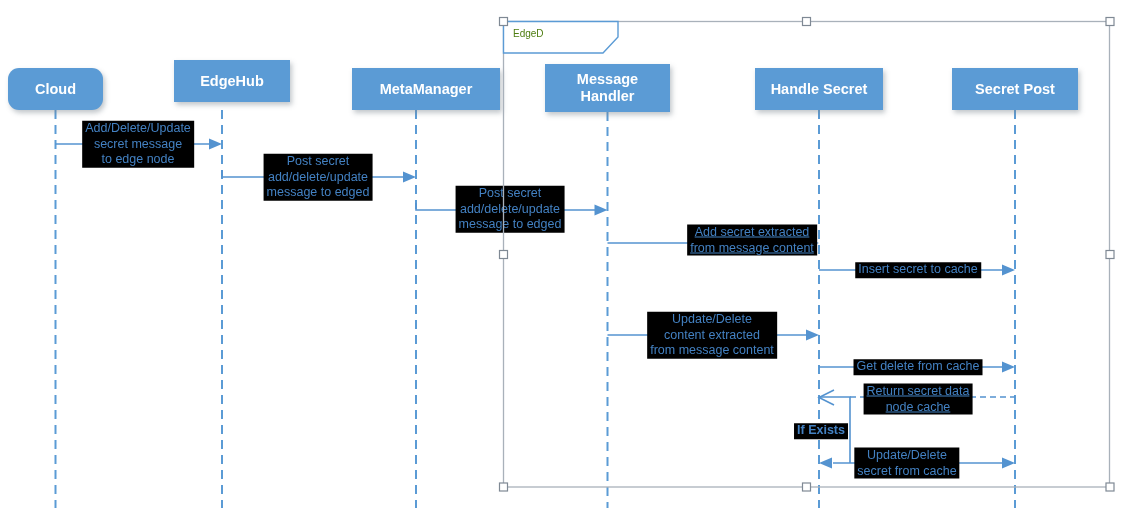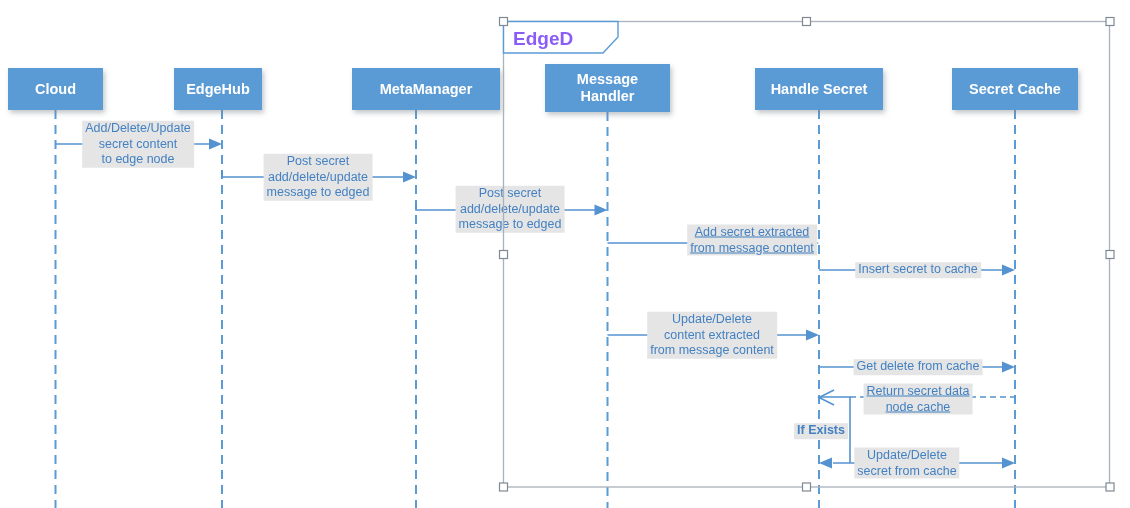--- a/index.html
+++ b/index.html
@@ -16,24 +16,24 @@
     text-align:center;line-height:17px;
     box-shadow:2px 3px 5px rgba(120,130,140,.45);
     z-index:2;
   }
   .pbox .wrap{display:block;}
   .pbox.narrow .wrap{max-width:78px;}
   
   .mlabel{
     position:absolute;transform:translate(-50%,-50%);
     color:#4381c2;font-size:12.5px;line-height:15.5px;text-align:center;
-    background:#e5e5e5;padding:0 3px;white-space:nowrap;z-index:4;
+    background:#000000;padding:0 3px;white-space:nowrap;z-index:4;
   }
   .frame-label{
-    position:absolute;color:#8b5cf6;font-weight:bold;font-size:19px;
+    position:absolute;color:#4d7c0f;font-weight:normal;font-size:10px;
     z-index:7;white-space:nowrap;
   }
   .z1{z-index:1;} .z3{z-index:5;} 
 </style>
 </head>
 <body>
 
 <div id="canvas">
 
   <svg class="layer z1" width="1130" height="508" viewBox="0 0 1130 508">
@@ -69,42 +69,42 @@
       <polygon points="1015,270 1002,264.5 1002,275.5"></polygon>
       <polygon points="819,335 806,329.5 806,340.5"></polygon>
       <polygon points="1015,367 1002,361.5 1002,372.5"></polygon>
       <polygon points="819,463 832,457.5 832,468.5"></polygon>
       <polygon points="1015,463 1002,457.5 1002,468.5"></polygon>
     </g>
 
     <path d="M834,390 L819,397.5 L834,405" stroke="#5493d0" stroke-width="1.6" fill="none"></path>
   </svg>
 
-  <div class="pbox" style="left:8px;top:68px;width:95px;height:42px;">
+  <div class="pbox" style="left:8px;top:68px;width:95px;height:42px;border-radius:11px;">
     <span class="wrap">Cloud</span>
   </div>
-  <div class="pbox" style="left:174px;top:68px;width:88px;height:42px;">
+  <div class="pbox" style="left:174px;top:60px;width:116px;height:42px;">
     <span class="wrap">EdgeHub</span>
   </div>
   <div class="pbox" style="left:352px;top:68px;width:148px;height:42px;">
     <span class="wrap">MetaManager</span>
   </div>
   <div class="pbox narrow" style="left:545px;top:64px;width:125px;height:48px;">
     <span class="wrap">Message Handler</span>
   </div>
   <div class="pbox" style="left:755px;top:68px;width:128px;height:42px;">
     <span class="wrap">Handle Secret</span>
   </div>
   <div class="pbox" style="left:952px;top:68px;width:126px;height:42px;">
-    <span class="wrap">Secret Cache</span>
+    <span class="wrap">Secret Post</span>
   </div>
 
   <div class="mlabel" style="left:138px;top:144px;">
     <div>Add/Delete/Update</div>
-    <div>secret content</div>
+    <div>secret message</div>
     <div>to edge node</div>
   </div>
   <div class="mlabel" style="left:318px;top:177px;">
     <div>Post secret</div>
     <div>add/delete/update</div>
     <div>message to edged</div>
   </div>
   <div class="mlabel" style="left:510px;top:209px;">
     <div>Post secret</div>
     <div>add/delete/update</div>

